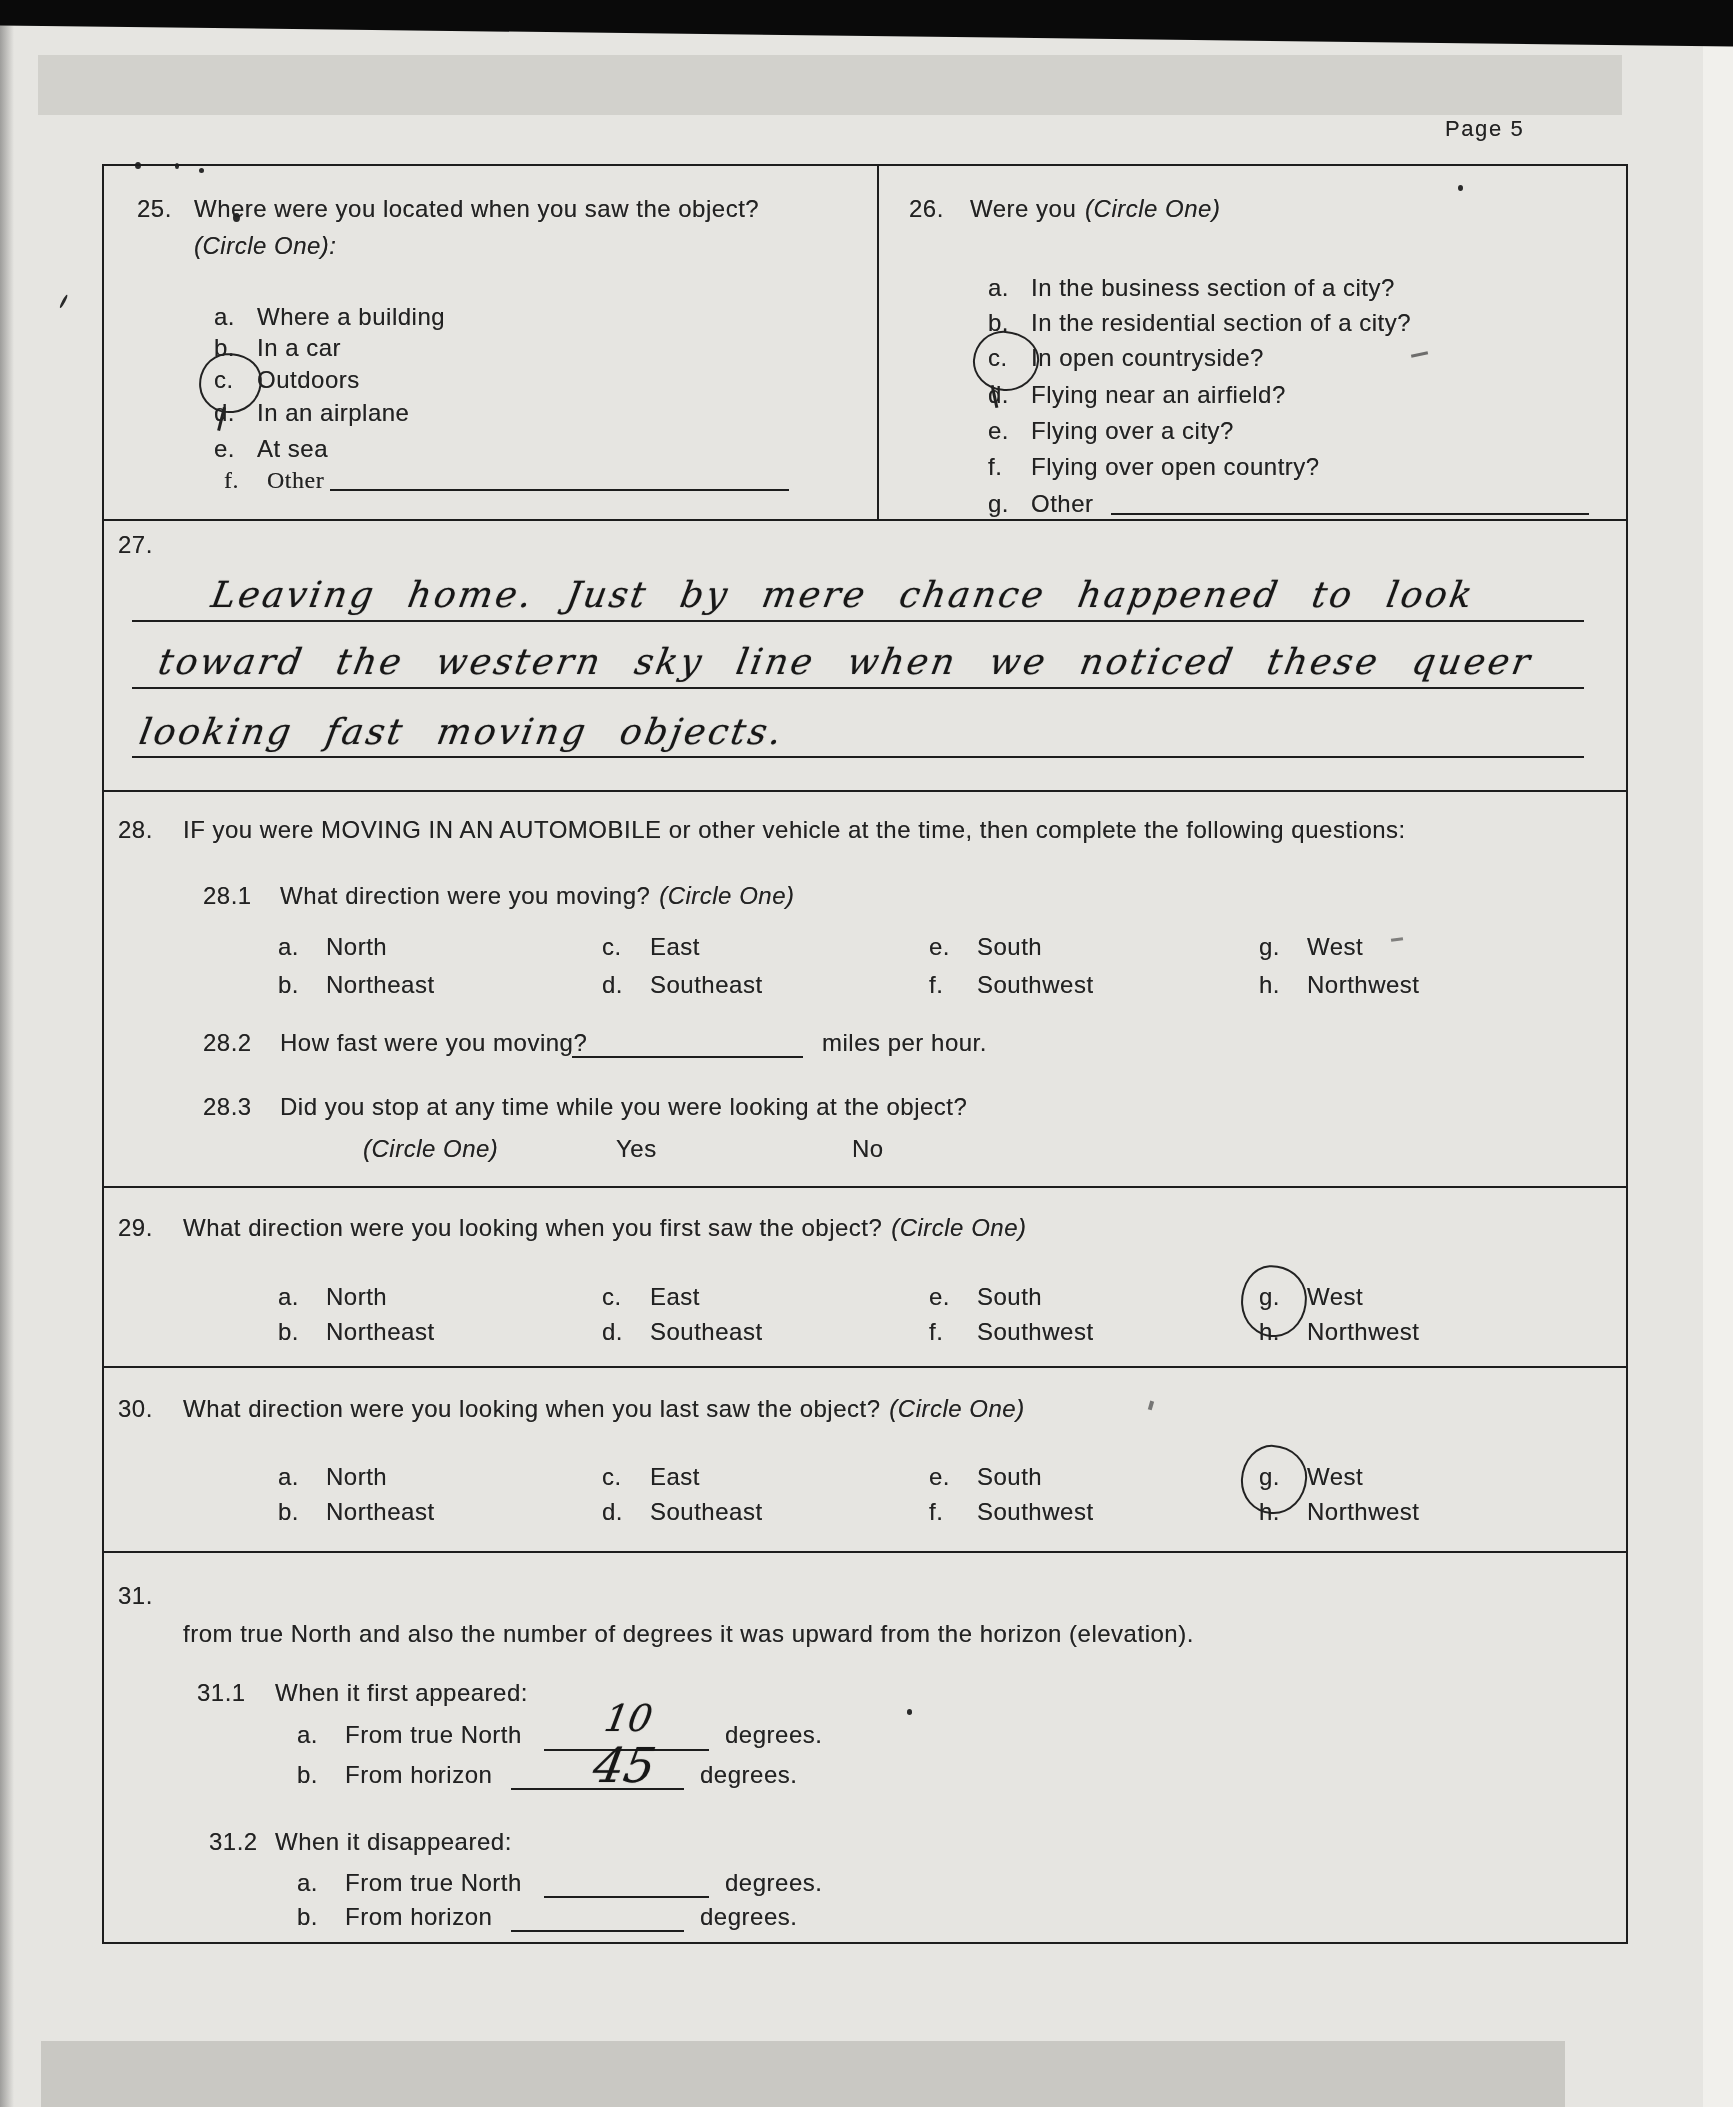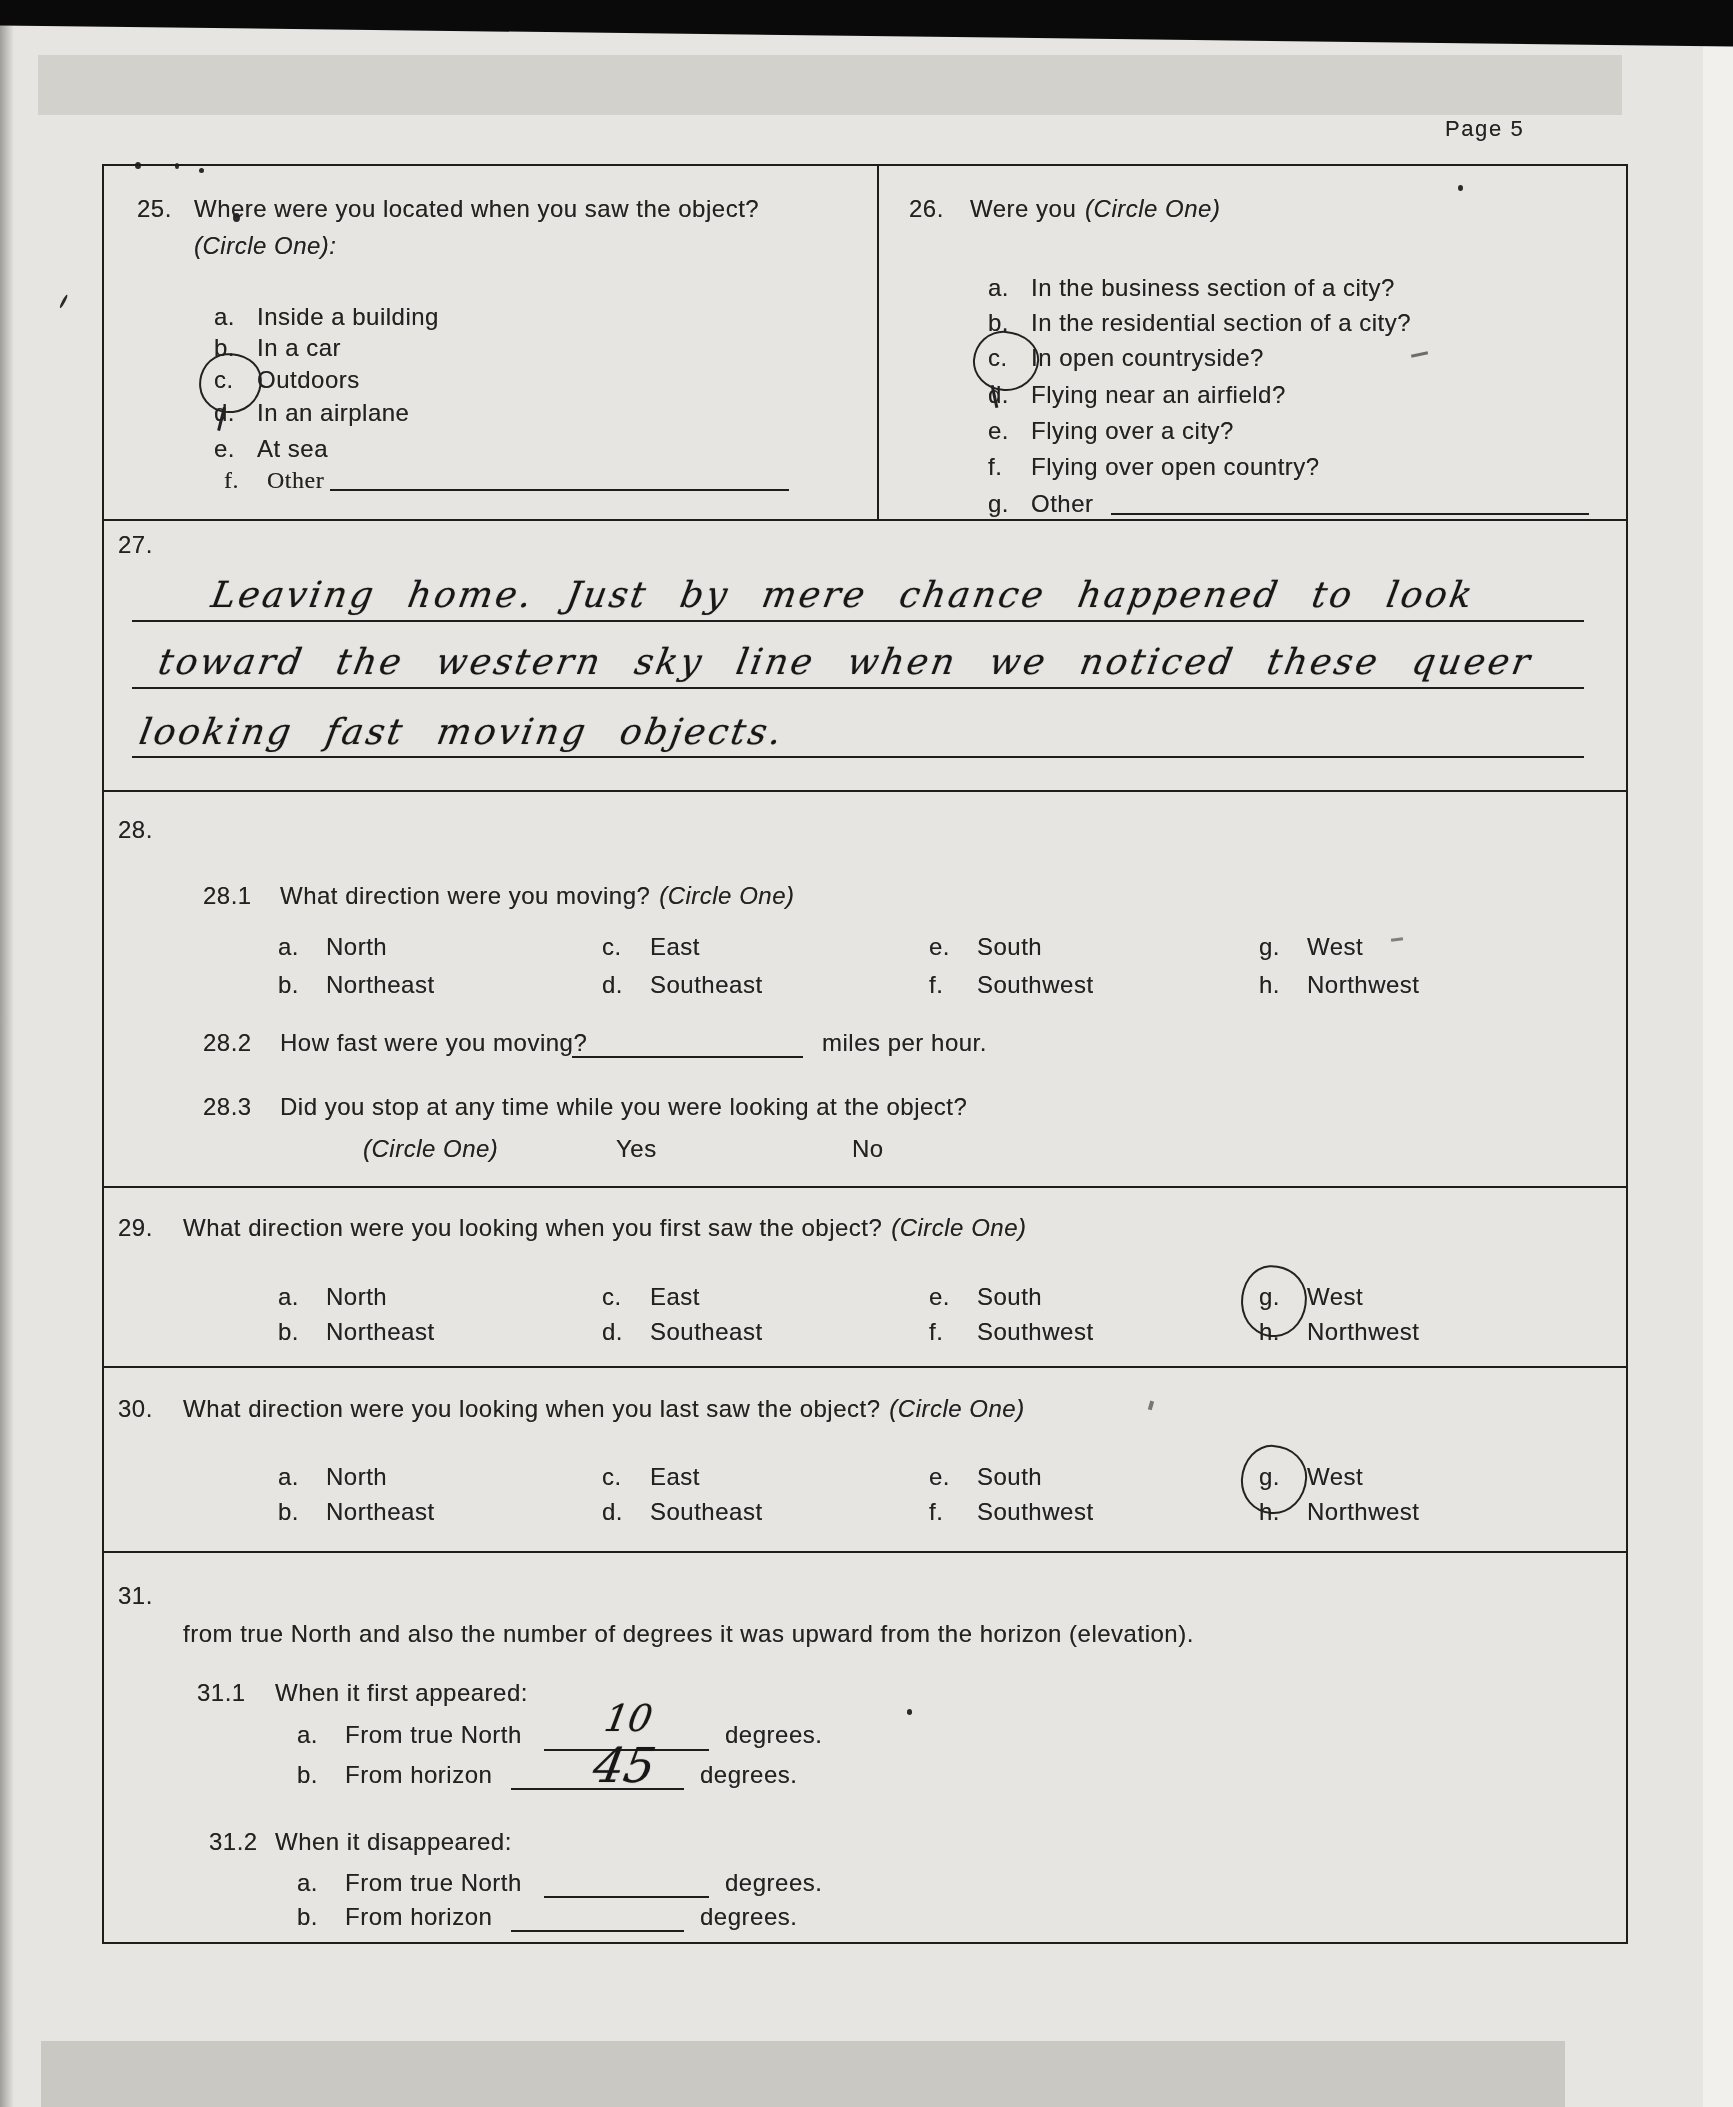--- a/index.html
+++ b/index.html
@@ -56,21 +56,21 @@
   <div class="rule" style="top:519px;"></div>
   <div class="rule" style="top:790px;"></div>
   <div class="rule" style="top:1186px;"></div>
   <div class="rule" style="top:1366px;"></div>
   <div class="rule" style="top:1551px;"></div>
   <div class="vrule" style="left:877px;top:164px;height:355px;"></div>
 
   <div class="t" style="left:137px;top:196px;">25.</div>
   <div class="t" style="left:194px;top:196px;">Where were you located when you saw the object?</div>
   <div class="t ital" style="left:194px;top:233px;">(Circle One):</div>
-  <div class="t" style="left:214px;top:304px;"><span class="ltr">a.</span><span>Inside a building</span></div>
+  <div class="t" style="left:214px;top:304px;"><span class="ltr">a.</span><span>Where a building</span></div>
   <div class="t" style="left:214px;top:335px;"><span class="ltr">b.</span><span>In a car</span></div>
   <div class="t" style="left:214px;top:367px;"><span class="ltr">c.</span><span>Outdoors</span></div>
   <div class="t" style="left:214px;top:400px;"><span class="ltr">d.</span><span>In an airplane</span></div>
   <div class="t" style="left:214px;top:436px;"><span class="ltr">e.</span><span>At sea</span></div>
   <div class="t" style="left:224px;top:467px;font-family:Liberation Serif, serif;"><span class="ltr">f.</span><span>Other</span></div>
   <div class="blank" style="left:330px;top:489px;width:459px;"></div>
   <div class="circle" style="left:199px;top:353px;width:59px;height:56px;transform:rotate(-5deg);"></div>
   <div class="tail" style="left:220px;top:407px;height:24px;transform:rotate(14deg);"></div>
 
   <div class="t" style="left:909px;top:196px;">26.</div>
@@ -89,20 +89,21 @@
 
   <div class="t" style="left:118px;top:532px;">27.</div>
   <div class="blank" style="left:132px;top:620px;width:1452px;"></div>
   <div class="blank" style="left:132px;top:687px;width:1452px;"></div>
   <div class="blank" style="left:132px;top:756px;width:1452px;"></div>
   <div class="hw hwl" style="left:212px;top:574px;">Leaving home.  Just by mere chance happened to look</div>
   <div class="hw hwl" style="left:159px;top:641px;">toward the western sky line when we noticed these queer</div>
   <div class="hw hwl" style="left:140px;top:711px;">looking fast moving objects.</div>
 
   <div class="t" style="left:118px;top:817px;">28.</div>
+  <div class="t" style="left:183px;top:817px;">IF you were MOVING IN AN AUTOMOBILE or other vehicle at the time, then complete the following questions:</div>
   <div class="t" style="left:203px;top:883px;">28.1</div>
   <div class="t" style="left:280px;top:883px;"><span>What direction were you moving?</span><span class="ital gap">(Circle One)</span></div>
 
   <div class="t" style="left:278px;top:934px;"><span class="ltrg">a.</span><span>North</span></div>
   <div class="t" style="left:602px;top:934px;"><span class="ltrg">c.</span><span>East</span></div>
   <div class="t" style="left:929px;top:934px;"><span class="ltrg">e.</span><span>South</span></div>
   <div class="t" style="left:1259px;top:934px;"><span class="ltrg">g.</span><span>West</span></div>
   <div class="t" style="left:278px;top:972px;"><span class="ltrg">b.</span><span>Northeast</span></div>
   <div class="t" style="left:602px;top:972px;"><span class="ltrg">d.</span><span>Southeast</span></div>
   <div class="t" style="left:929px;top:972px;"><span class="ltrg">f.</span><span>Southwest</span></div>

